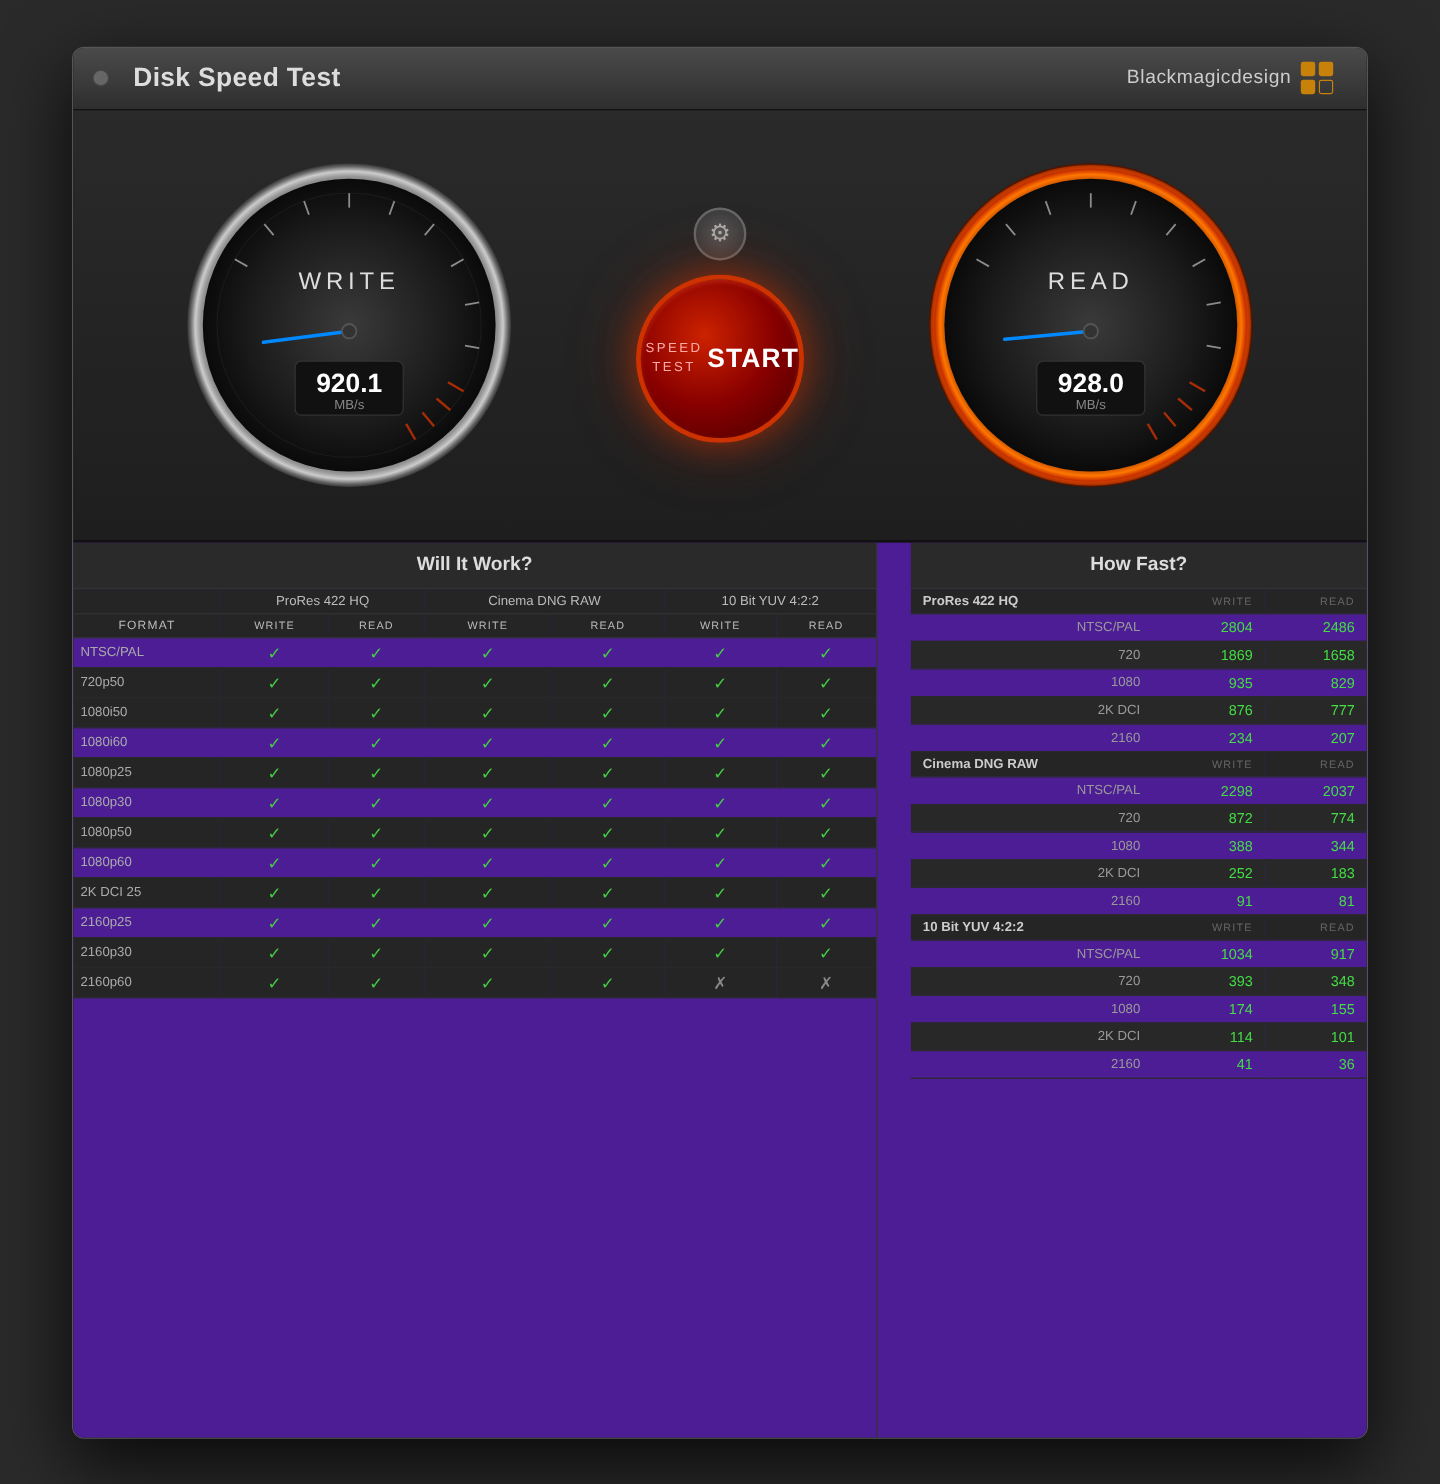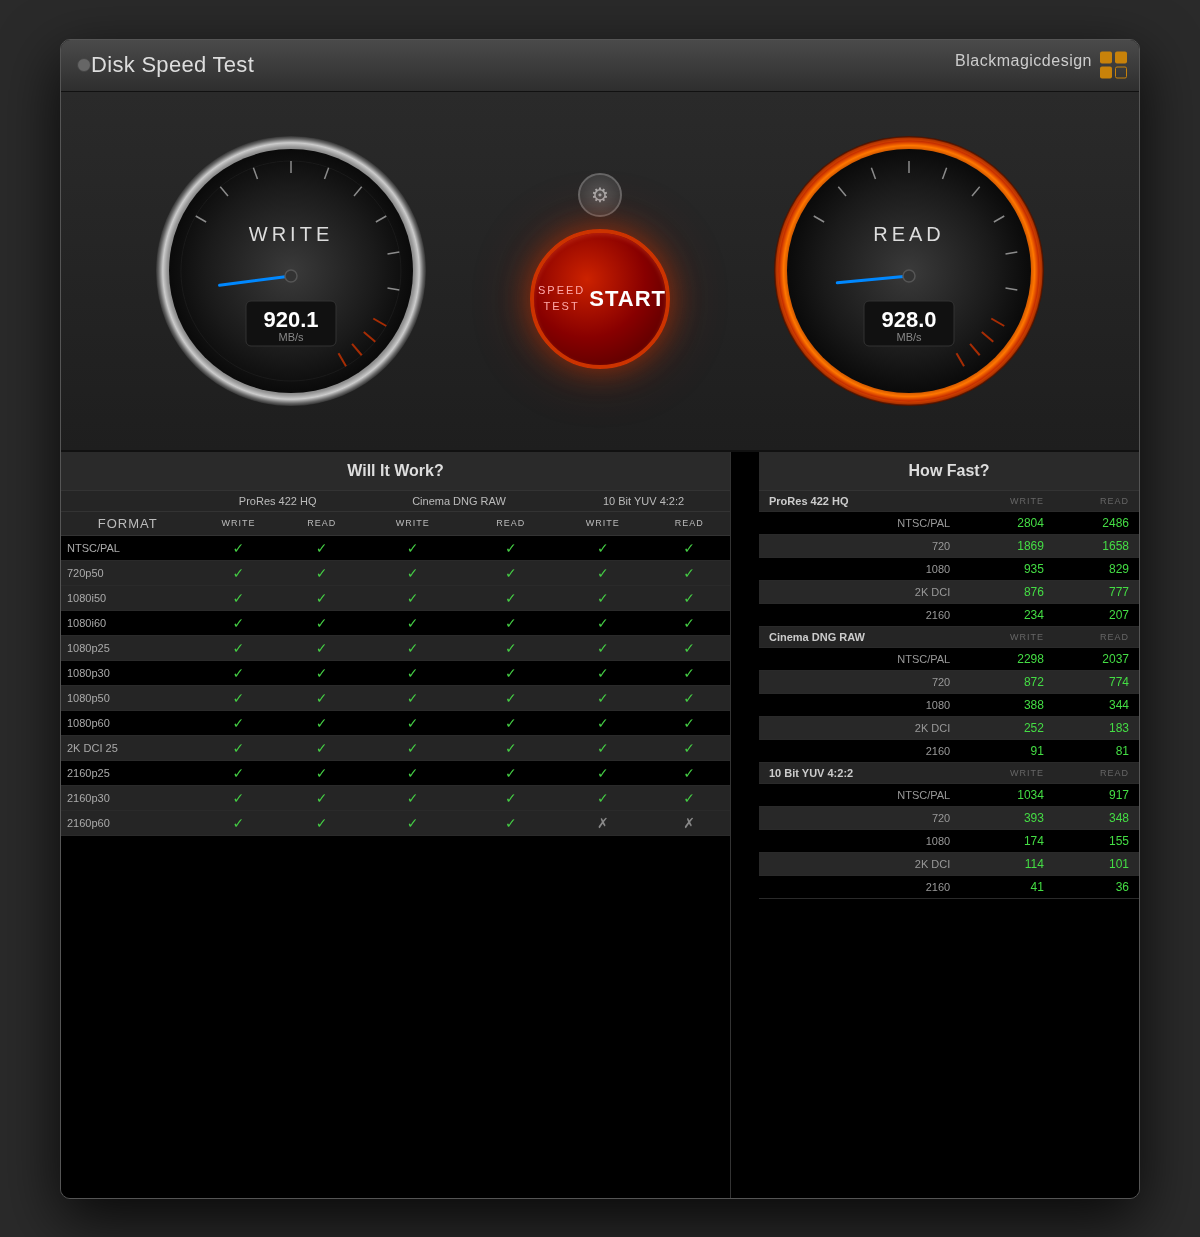--- a/index.html
+++ b/index.html
@@ -33,29 +33,31 @@
     .close-btn {
       width: 14px; height: 14px;
       background: #666;
       border-radius: 50%;
       border: 1px solid #444;
       cursor: pointer;
     }
     .title-text {
       color: #ddd;
       font-size: 22px;
-      font-weight: 400;
+      font-weight: 700;
+      margin-left: 20px;
       letter-spacing: 0.3px;
     }
     .bmd-logo {
       position: absolute;
-      right: 12px;
+      right: 28px;
       top: 50%;
       transform: translateY(-50%);
       display: flex;
+      align-items: center;
       gap: 8px;
     }
     .bmd-text {
       color: #ccc;
       font-size: 16px;
       font-weight: 300;
       letter-spacing: 0.5px;
     }
     .bmd-squares {
       display: grid;
@@ -138,21 +140,21 @@
       font-size: 22px;
       font-weight: 700;
       color: #fff;
       letter-spacing: 1px;
     }
 
     
     .data-section {
       display: flex;
       height: calc(1160px - 52px - 360px);
-      background: #000000;
+      background: #4c1d95;
       gap: 28px;
     }
     .will-it-work {
       flex: 1;
       border-right: 1px solid #333;
       padding: 0;
       overflow: hidden;
     }
     .how-fast {
       width: 380px;
@@ -199,21 +201,21 @@
       color: #ccc;
       font-weight: 600;
     }
     .sub-header {
       font-size: 9px;
       color: #777;
       text-transform: uppercase;
       letter-spacing: 1px;
     }
     .format-label {
-      font-size: 13px;
+      font-size: 10px;
       color: #666;
       text-transform: uppercase;
       letter-spacing: 1px;
     }
     
     .hf-table {
       width: 100%;
       border-collapse: collapse;
       font-size: 12px;
     }

